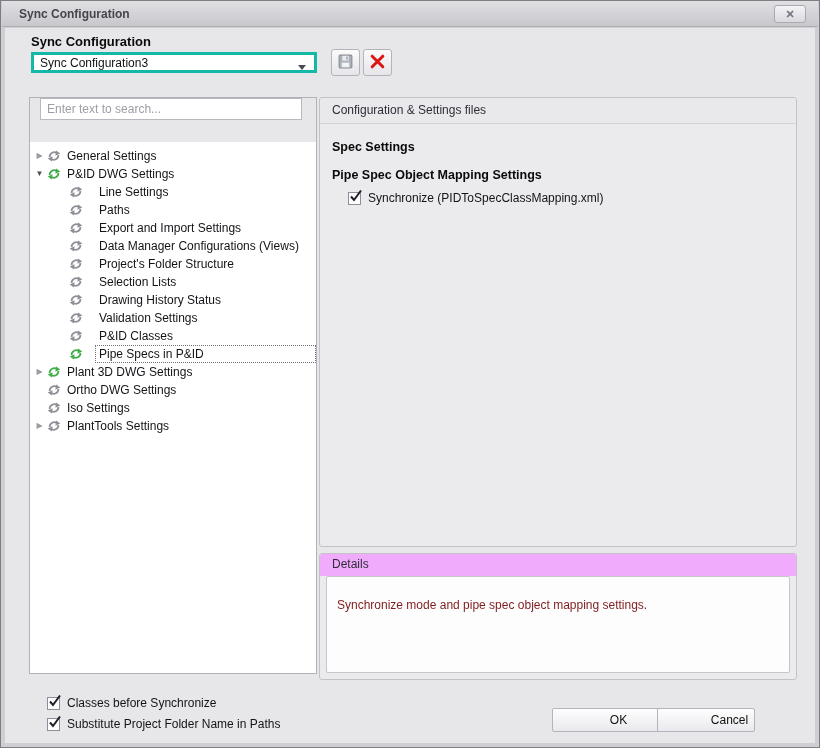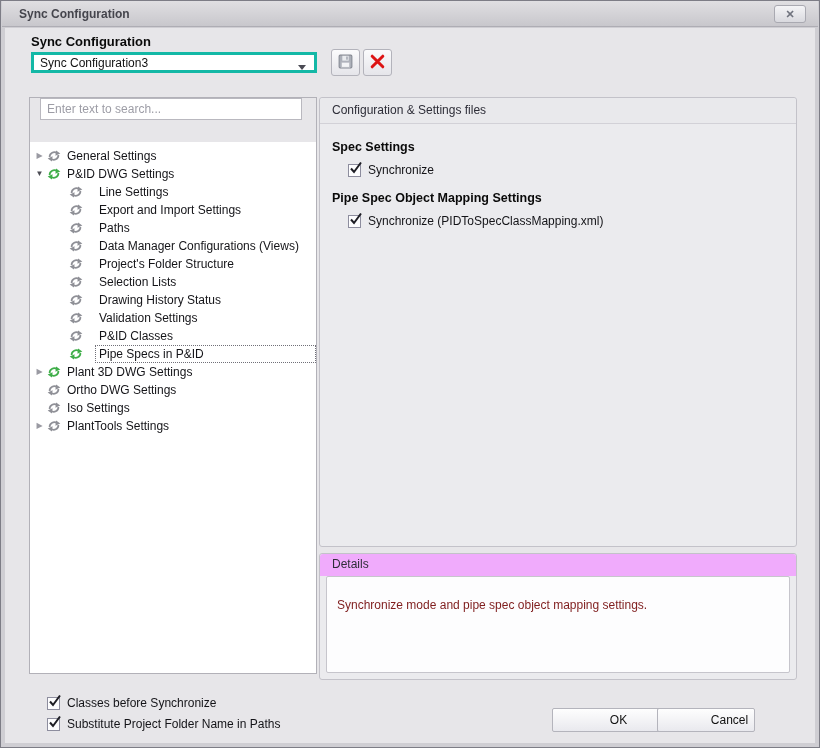--- a/index.html
+++ b/index.html
@@ -208,30 +208,30 @@
               </svg></span>
             <span class="tree-label-box">Line Settings</span>
           </div>
           <div class="tree-row level1">
             <span class="tree-icon"><svg width="14" height="14" viewBox="0 0 16 16">
   <path d="M3 9.2 A5.2 5.2 0 0 1 11.6 5" fill="none" stroke="#8f9097" stroke-width="2"></path>
   <polygon points="10.4,1.6 15.2,5.2 9.6,7.6" fill="#8f9097"></polygon>
   <path d="M13 6.8 A5.2 5.2 0 0 1 4.4 11" fill="none" stroke="#8f9097" stroke-width="2"></path>
   <polygon points="5.6,14.4 0.8,10.8 6.4,8.4" fill="#8f9097"></polygon>
               </svg></span>
+            <span class="tree-label-box">Paths</span>
+          </div>
+          <div class="tree-row level1">
+            <span class="tree-icon"><svg width="14" height="14" viewBox="0 0 16 16">
+  <path d="M3 9.2 A5.2 5.2 0 0 1 11.6 5" fill="none" stroke="#8f9097" stroke-width="2"></path>
+  <polygon points="10.4,1.6 15.2,5.2 9.6,7.6" fill="#8f9097"></polygon>
+  <path d="M13 6.8 A5.2 5.2 0 0 1 4.4 11" fill="none" stroke="#8f9097" stroke-width="2"></path>
+  <polygon points="5.6,14.4 0.8,10.8 6.4,8.4" fill="#8f9097"></polygon>
+              </svg></span>
             <span class="tree-label-box">Export and Import Settings</span>
-          </div>
-          <div class="tree-row level1">
-            <span class="tree-icon"><svg width="14" height="14" viewBox="0 0 16 16">
-  <path d="M3 9.2 A5.2 5.2 0 0 1 11.6 5" fill="none" stroke="#8f9097" stroke-width="2"></path>
-  <polygon points="10.4,1.6 15.2,5.2 9.6,7.6" fill="#8f9097"></polygon>
-  <path d="M13 6.8 A5.2 5.2 0 0 1 4.4 11" fill="none" stroke="#8f9097" stroke-width="2"></path>
-  <polygon points="5.6,14.4 0.8,10.8 6.4,8.4" fill="#8f9097"></polygon>
-              </svg></span>
-            <span class="tree-label-box">Paths</span>
           </div>
           <div class="tree-row level1">
             <span class="tree-icon"><svg width="14" height="14" viewBox="0 0 16 16">
   <path d="M3 9.2 A5.2 5.2 0 0 1 11.6 5" fill="none" stroke="#8f9097" stroke-width="2"></path>
   <polygon points="10.4,1.6 15.2,5.2 9.6,7.6" fill="#8f9097"></polygon>
   <path d="M13 6.8 A5.2 5.2 0 0 1 4.4 11" fill="none" stroke="#8f9097" stroke-width="2"></path>
   <polygon points="5.6,14.4 0.8,10.8 6.4,8.4" fill="#8f9097"></polygon>
               </svg></span>
             <span class="tree-label-box">Data Manager Configurations (Views)</span>
           </div>
@@ -329,28 +329,20 @@
               </svg></span>
             <span class="tree-label-box">PlantTools Settings</span>
           </div>
         </div>
     </div>
 
     <div class="group-panel panel-config">
       <div class="group-header">Configuration &amp; Settings files</div>
       <div class="config-body" id="config-sections">
           <div class="section-heading">Spec Settings</div>
-          <label class="cb-row footer-cb-row">
-            <span class="cb">
-              <svg width="16" height="16" viewBox="0 0 16 16">
-  <path d="M3 7.5 L6 11 L13 1.5" fill="none" stroke="#1e1e24" stroke-width="2"></path>
-              </svg>
-            </span>
-            <span class="cb-label">Synchronize</span>
-          </label>
           <div class="section-heading">Pipe Spec Object Mapping Settings</div>
           <label class="cb-row footer-cb-row">
             <span class="cb">
               <svg width="16" height="16" viewBox="0 0 16 16">
   <path d="M3 7.5 L6 11 L13 1.5" fill="none" stroke="#1e1e24" stroke-width="2"></path>
               </svg>
             </span>
             <span class="cb-label">Synchronize (PIDToSpecClassMapping.xml)</span>
           </label>
         </div>

